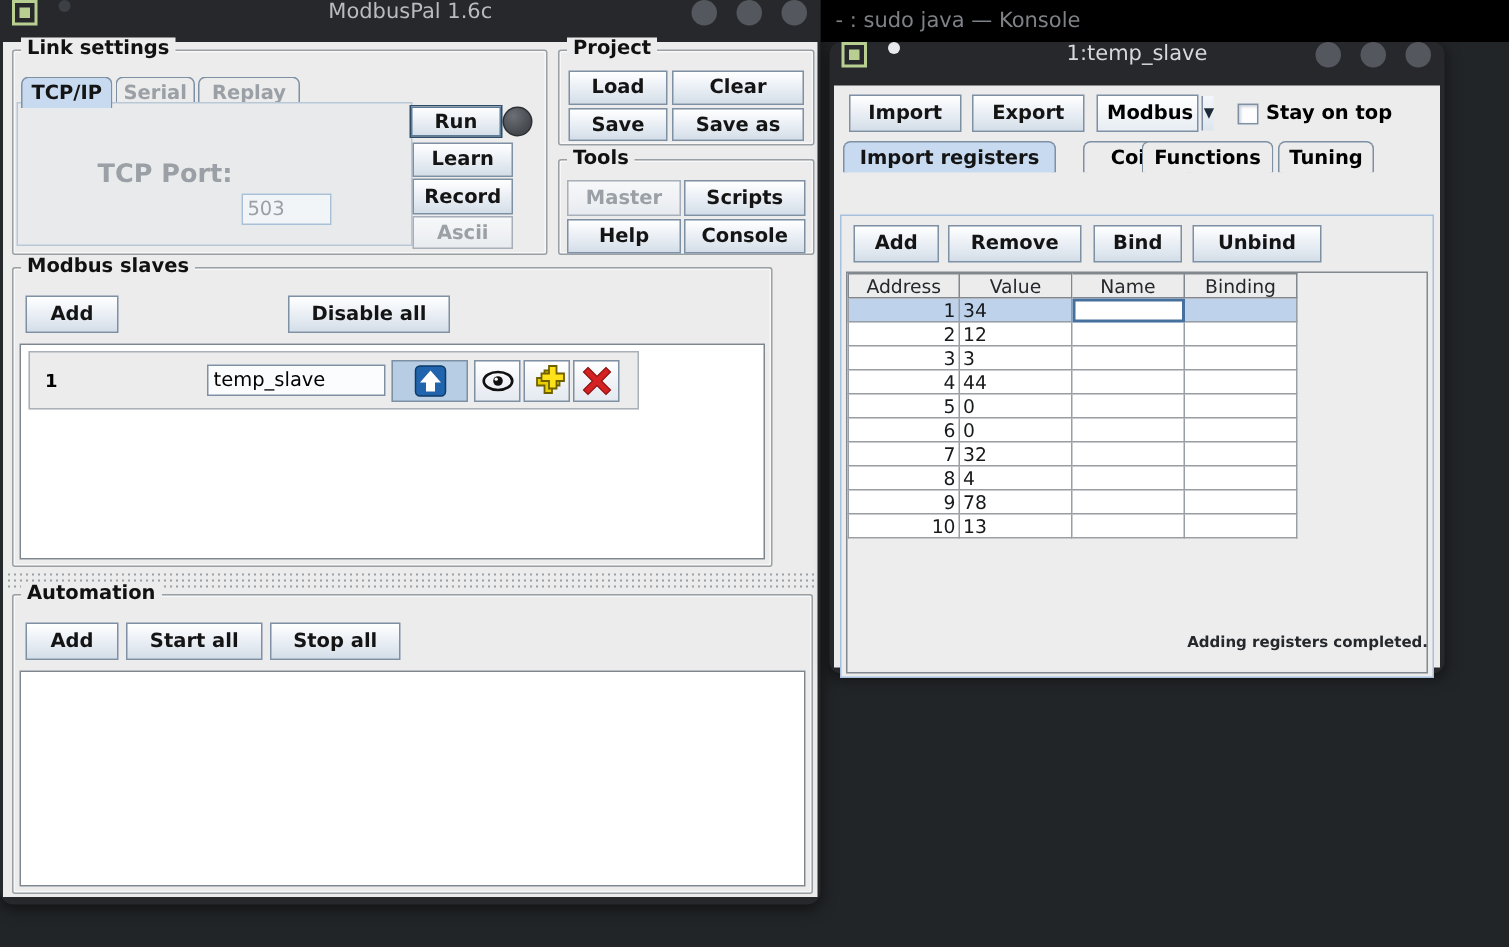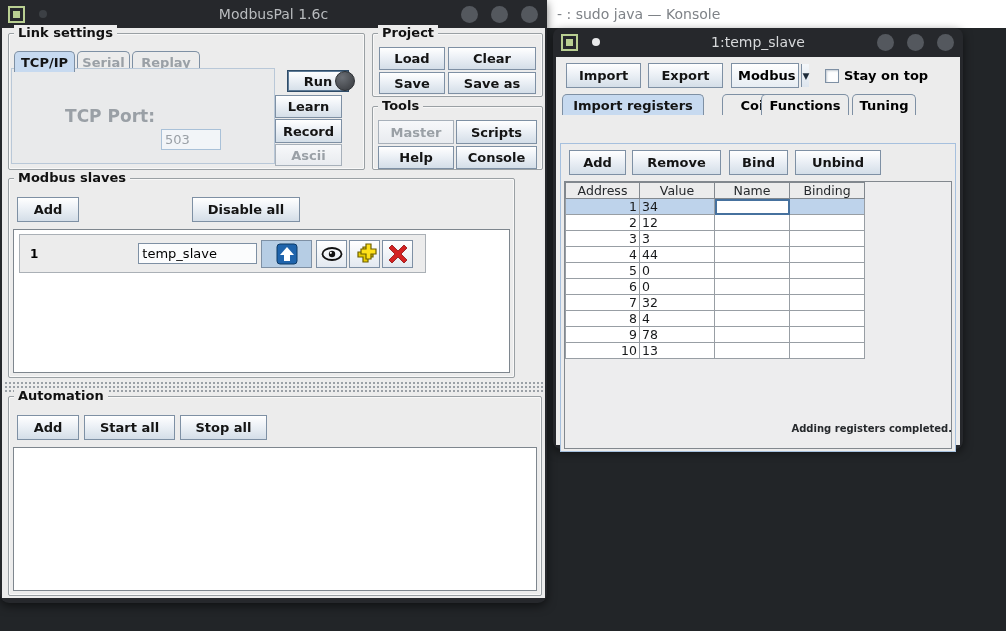--- a/index.html
+++ b/index.html
@@ -1,25 +1,25 @@
 <!DOCTYPE html>
 <html><head>
 <meta charset="utf-8">
 <style>
   * { margin:0; padding:0; box-sizing:border-box; }
   html,body { width:1006px; height:631px; overflow:hidden; }
   body { background:#222528; font-family:"DejaVu Sans", sans-serif; position:relative; }
 
   
   .konsole-bar { position:absolute; left:547px; top:0; width:459px; height:28px;
-    background:#ffffff; color:#7e8287; font-size:14px; line-height:28px; padding-left:10px; }
+    background:#000000; color:#7e8287; font-size:14px; line-height:28px; padding-left:10px; }
 
   
   .window { position:absolute; background:#26282c; box-shadow:0 3px 10px rgba(0,0,0,.55); }
-  .titlebar { height:28px; display:flex; align-items:center; position:relative; }
+  .titlebar { height:28px; display:flex; align-items:flex-start; position:relative; }
   .tb-icon { width:17px; height:17px; border:2px solid #b9cf92; margin-left:8px;
     background:#26282c; position:relative; flex:0 0 auto; }
   .tb-icon::after { content:""; position:absolute; left:3px; top:3px; width:7px; height:7px;
     background:#b9cf92; }
   .tb-dot { width:8px; height:8px; border-radius:50%; margin-left:14px; flex:0 0 auto; }
   .tb-title { position:absolute; left:0; right:0; text-align:center; font-size:14px; }
   .tb-circles { margin-left:auto; display:flex; gap:13px; padding-right:9px; z-index:2; }
   .tb-circle { width:17px; height:17px; border-radius:50%; background:#54585e; }
 
   
@@ -124,21 +124,21 @@
     <div class="groupbox" style="left:6px; top:5px; width:357px; height:137px;">
       <span class="gb-title">Link settings</span>
     </div>
     <div class="tab sel" style="left:12px; top:23px; width:61px;">TCP/IP</div>
     <div class="tab dim" style="left:75px; top:23px; width:53px;">Serial</div>
     <div class="tab dim" style="left:130px; top:23px; width:68px;">Replay</div>
     <div id="ls-panel">
       <span class="dim-label">TCP Port:</span>
       <input id="tcp-port-input" class="tfield" value="503" style="">
     </div>
-    <div class="btn focusring" style="left:285px; top:42px; width:62px; height:22px;text-align:right;">Run</div>
+    <div class="btn focusring" style="left:271px; top:42px; width:62px; height:22px;text-align:right;">Run</div>
     <div class="led" style="left:333px; top:43px;"></div>
     <div class="btn" style="left:273px; top:67px; width:67px; height:23px;">Learn</div>
     <div class="btn" style="left:273px; top:91px; width:67px; height:24px;">Record</div>
     <div class="btn dim" style="left:273px; top:116px; width:67px; height:22px;">Ascii</div>
 
     <div class="groupbox" style="left:370px; top:5px; width:171px; height:64px;">
       <span class="gb-title">Project</span>
       <div class="btn" style="left:6px; top:13px; width:66px; height:23px;">Load</div>
       <div class="btn" style="left:75px; top:13px; width:88px; height:23px;">Clear</div>
       <div class="btn" style="left:6px; top:38px; width:66px; height:22px;">Save</div>

